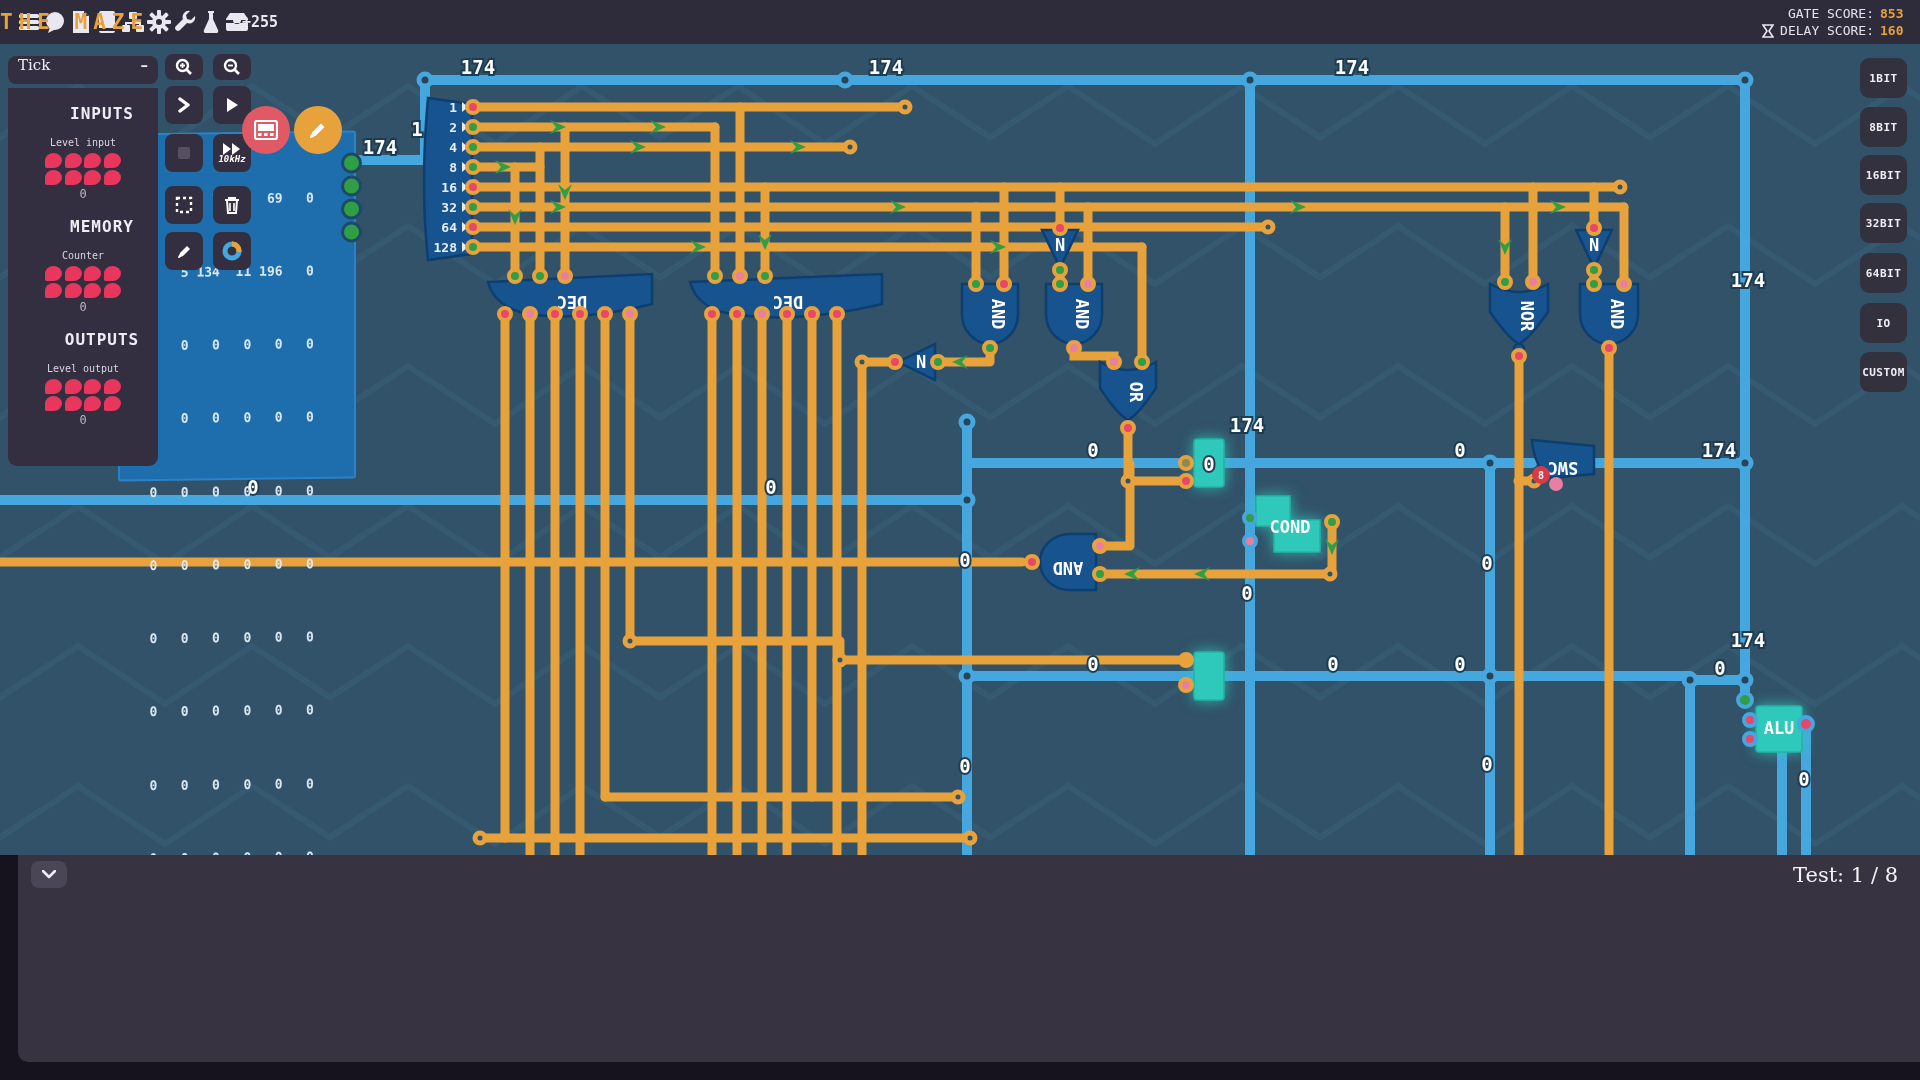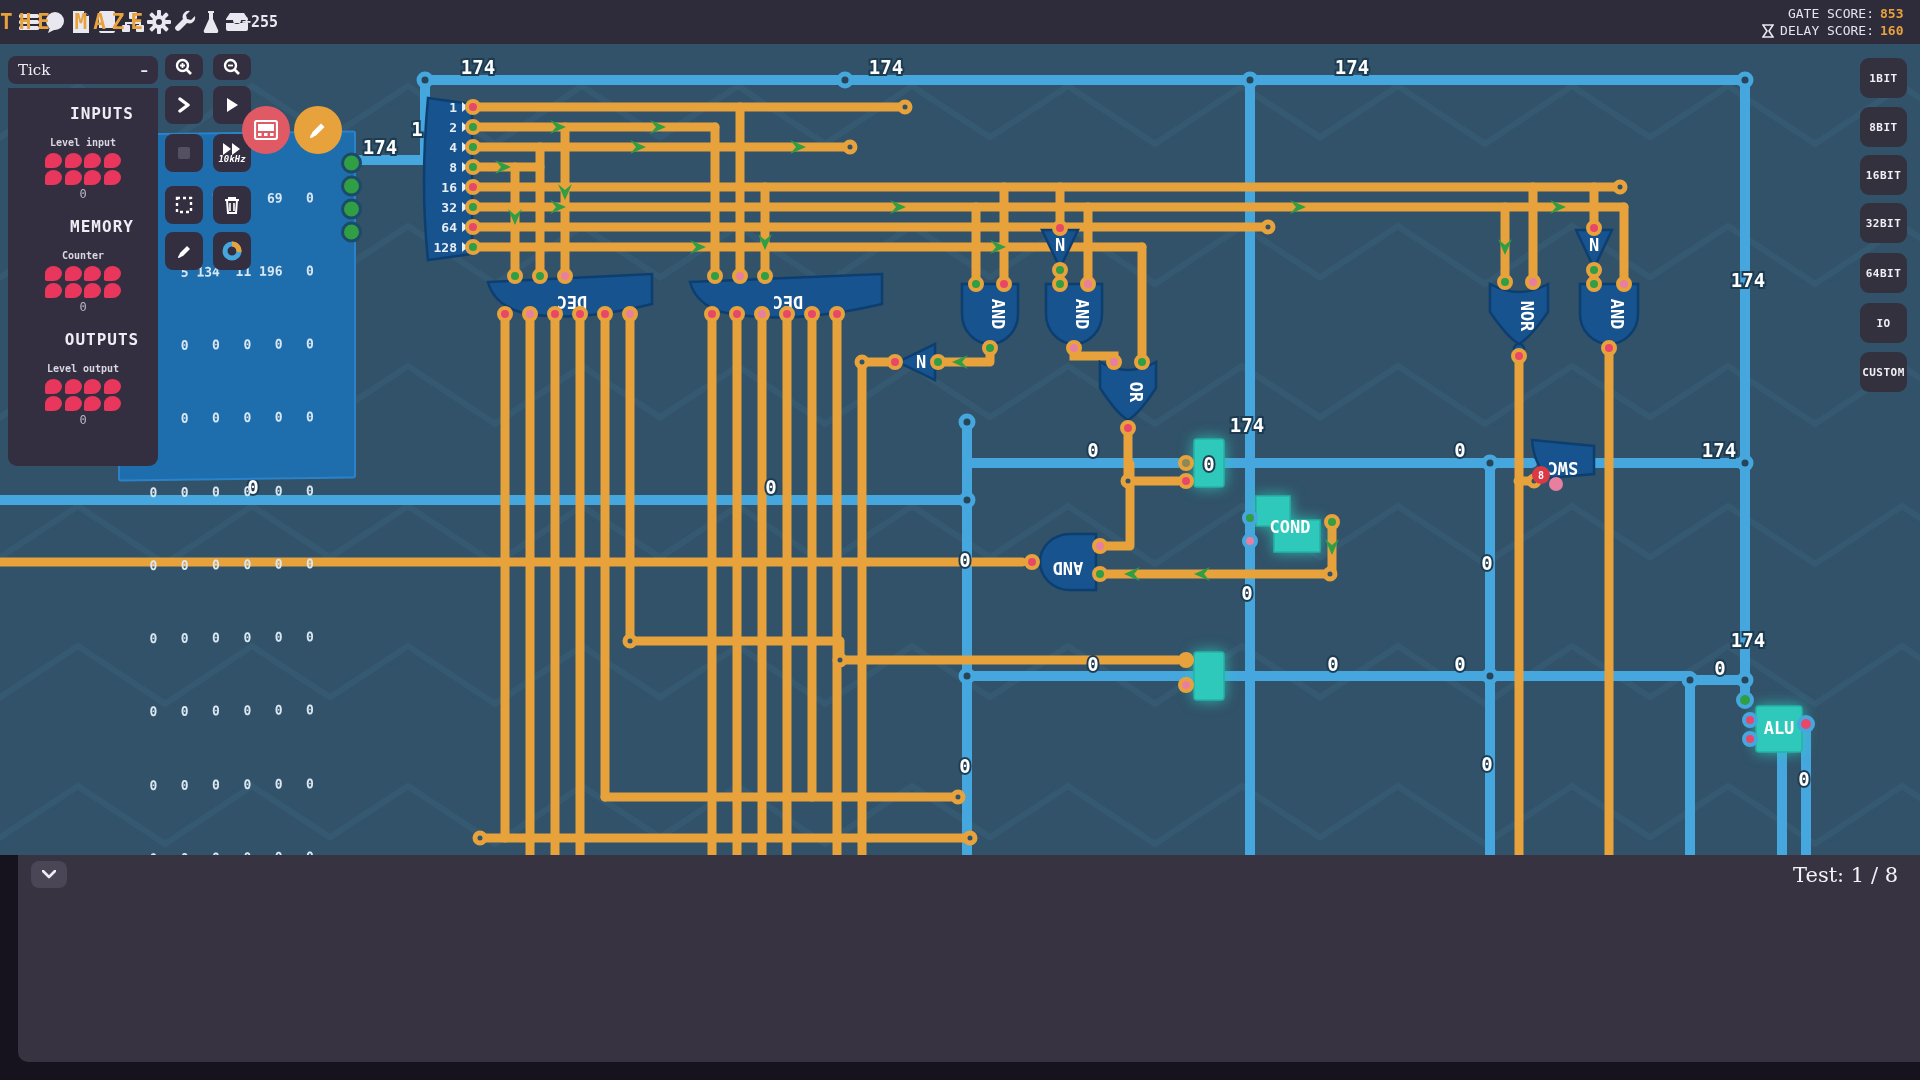--- a/index.html
+++ b/index.html
@@ -32,28 +32,28 @@
   .bitl{font:bold 13px "DejaVu Sans Mono",monospace;fill:#e6eef6;text-anchor:end;}
   
   .ram{position:absolute;left:118px;top:88px;width:238px;height:348px;z-index:2;
     background:#1e6eae;border:2px solid #2b82c8;border-radius:3px;transform:skewY(-0.7deg);
     color:#d9e7f3;font:bold 13px "DejaVu Sans Mono",monospace;line-height:24.4px;
     white-space:pre;padding:4px 0 0 6px;box-sizing:border-box;}
   .ram-pin{position:absolute;right:-8px;width:15px;height:15px;border-radius:50%;
     background:#2f9e44;border:3px solid #1c4a68;}
   
   .tick-h{position:absolute;left:8px;top:12px;width:150px;height:28px;z-index:4;
-    background:#332f40;border-radius:8px;display:flex;align-items:center;
+    background:#332f40;border-radius:8px;display:flex;
     color:#efedf4;font-family:"DejaVu Serif",serif;font-size:15px;padding:0 10px;box-sizing:border-box;}
   .tick-min{margin-left:auto;font-weight:bold;cursor:pointer;color:#efedf4;}
   .tick-b{position:absolute;left:8px;top:44px;width:150px;height:378px;z-index:4;
     background:#332f40;border-radius:0 0 9px 9px;color:#efedf4;text-align:center;
     font-family:"DejaVu Sans Mono",monospace;}
   .sec-t{font-size:16px;font-weight:bold;letter-spacing:1px;margin-top:16px;padding-left:38px;}
-  .io-l{font-size:10px;font-weight:bold;margin-top:14px;color:#d8d6e0;}
+  .io-l{font-size:10px;font-weight:normal;margin-top:14px;color:#d8d6e0;}
   .ledgrid{width:76px;margin:5px auto 0;display:grid;grid-template-columns:repeat(4,1fr);gap:2px;}
   .led{width:17px;height:15px;background:#e8365c;border-radius:55% 55% 55% 12%;}
   .io-v{font-size:12px;color:#b9b6c4;margin-top:2px;}
   
   .tbtn{position:absolute;z-index:5;background:#332f40;border-radius:8px;
     display:flex;align-items:center;justify-content:center;flex-direction:column;cursor:pointer;}
   .tbtn svg{display:block;}
   .khz{font-size:9px;color:#ffffff;font-weight:bold;margin-top:-2px;font-style:italic;}
   .cbtn{position:absolute;z-index:5;border-radius:50%;width:48px;height:48px;
     display:flex;align-items:center;justify-content:center;cursor:pointer;}

